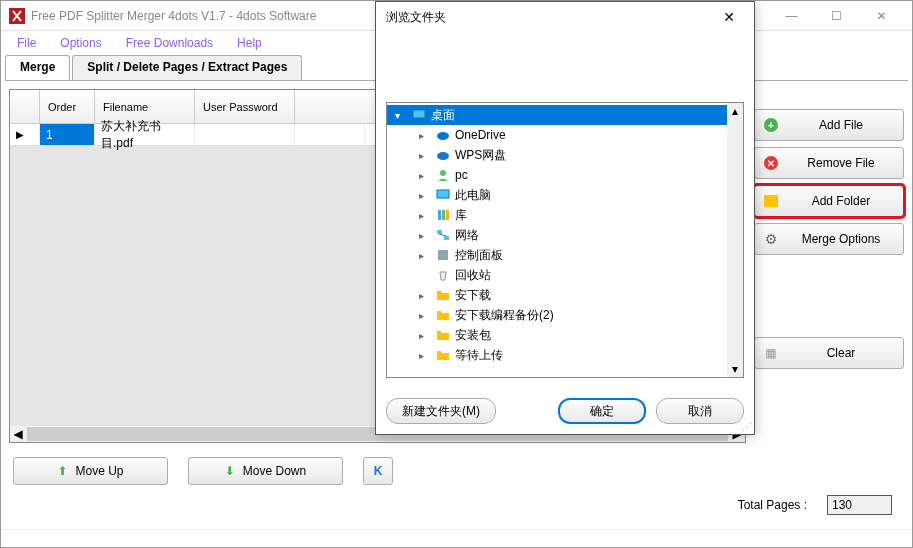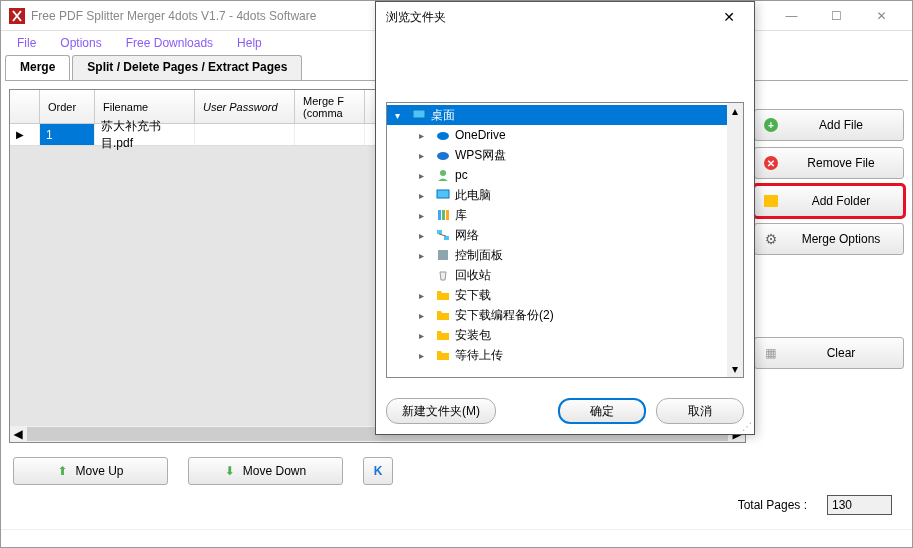--- a/index.html
+++ b/index.html
@@ -21,21 +21,21 @@
     .tabs .tab.inactive { background: #f0f0f0; }
     
     .content-area { display: flex; padding: 8px; gap: 8px; height: 370px; }
     
     .table-container { flex: 1; border: 1px solid #828790; background: #e5e5e5; position: relative; display: flex; flex-direction: column; }
     .table-header { display: flex; background: linear-gradient(#fff, #efefef); border-bottom: 1px solid #ccc; height: 34px; }
     .table-header .col { padding: 2px 8px; border-right: 1px solid #ccc; display: flex; align-items: center; font-size: 11px; }
     .col-marker { width: 30px; }
     .col-order { width: 55px; }
     .col-filename { width: 100px; }
-    .col-password { width: 100px; font-style: italic; }
+    .col-password { width: 100px; }
     .col-merge { width: 70px; }
     
     .table-body { background: #e5e5e5; flex: 1; }
     .table-row { display: flex; background: #fff; height: 22px; border-bottom: 1px solid #ddd; }
     .table-row .cell { padding: 2px 6px; border-right: 1px solid #eee; display: flex; align-items: center; }
     .table-row .cell.selected { background: #0078d7; color: #fff; }
     .table-row.active .col-marker::before { content: "▶"; font-size: 10px; }
     
     .scrollbar-h { height: 16px; background: #f0f0f0; display: flex; align-items: center; }
     .scrollbar-h .arrow { width: 16px; height: 16px; display: flex; align-items: center; justify-content: center; }
@@ -128,21 +128,20 @@
   </div>
 
   <div class="content-area">
 
     <div class="table-container">
       <div class="table-header">
         <div class="col col-marker"></div>
         <div class="col col-order">Order</div>
         <div class="col col-filename">Filename</div>
         <div class="col col-password">User Password</div>
-        <div class="col col-merge">Merge F (comma</div>
       </div>
       <div class="table-body">
         <div class="table-row active">
           <div class="cell col-marker"></div>
           <div class="cell col-order selected">1</div>
           <div class="cell col-filename">苏大补充书目.pdf</div>
           <div class="cell col-password"></div>
           <div class="cell col-merge"></div>
         </div>
       </div>

